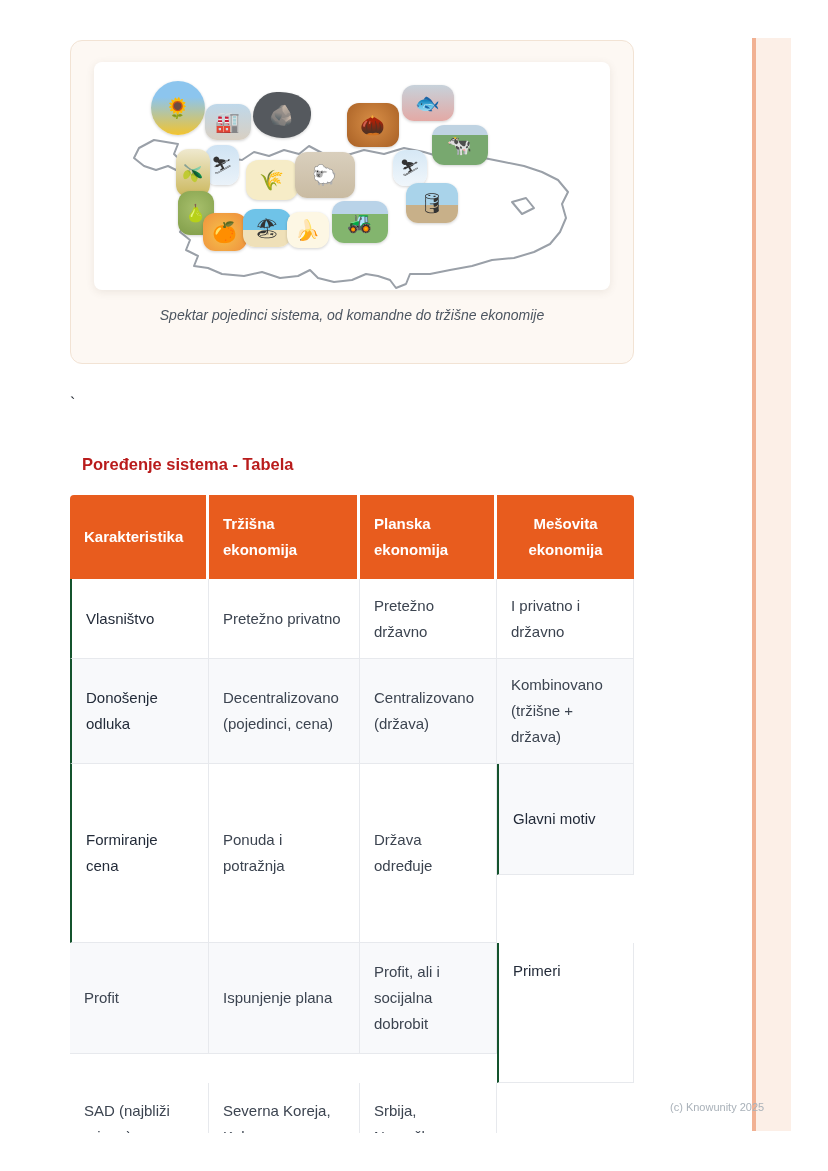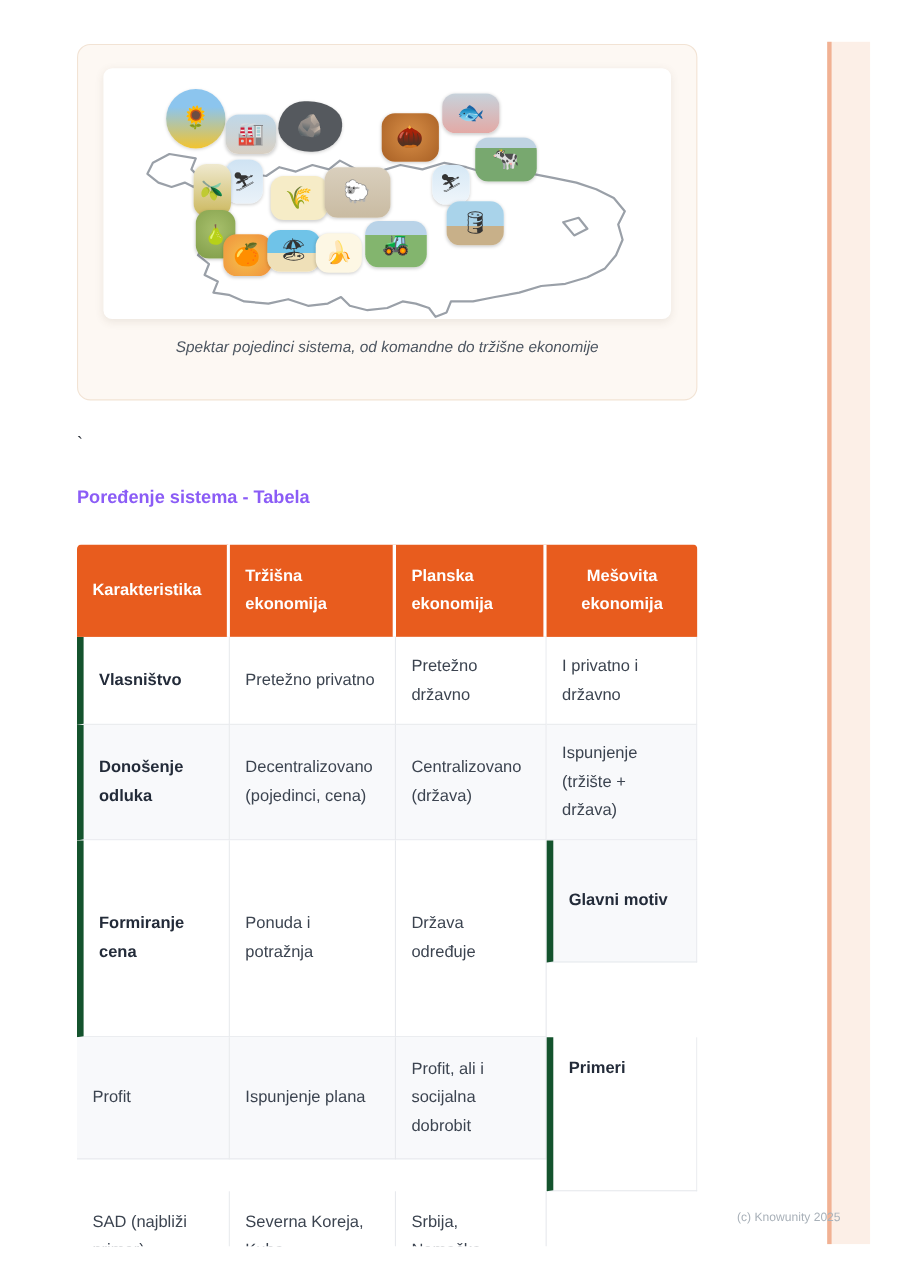--- a/index.html
+++ b/index.html
@@ -63,35 +63,35 @@
   .figure-caption{
     position:absolute;left:0;top:266px;width:100%;
     text-align:center;font-style:italic;font-size:14px;color:#4C5560;
   }
 
   
   .stray-char{position:absolute;left:70px;top:395px;font-size:16px;color:#2A2F38;}
 
   
   .section-heading{
-    position:absolute;left:70px;top:443px;margin:0;
-    font-size:16.5px;font-weight:700;color:#8b5cf6;
+    position:absolute;left:70px;top:443px;margin:12px;
+    font-size:16.5px;font-weight:700;color:#b91c1c;
   }
 
   
   .table-clip{
     position:absolute;left:70px;top:495px;width:564px;height:638px;overflow:hidden;
   }
   .grid{
     display:grid;grid-template-columns:139px 151px 137px 137px;width:564px;
   }
   .cell{box-sizing:border-box;padding:13px 14px;display:flex;align-items:center;
     font-size:15px;line-height:26px;color:#3C4450;background:#fff;
     border-right:1px solid #E7E9ED;border-bottom:1px solid #E7E9ED;}
-  .cell.first-col{border-left:6px solid #14532d;font-weight:700;color:#232B39;}
+  .cell.first-col{border-left:2px solid #14532d;font-weight:400;color:#232B39;}
   .cell.gray{background:#F8F9FB;}
   .th{box-sizing:border-box;padding:13px 14px;display:flex;align-items:center;
     height:84px;background:#E85C1E;color:#ffffff;font-weight:600;
     font-size:15px;line-height:26px;}
   .th.sep{border-right:3px solid #ffffff;}
   .th.corner-l{border-radius:4px 0 0 0;}
   .th.corner-r{border-radius:0 4px 0 0;text-align:center;}
   .r1{height:80px;}
   .r2{height:105px;}
   .r3{height:179px;}
@@ -154,21 +154,21 @@
       <div class="th corner-r">Mešovita ekonomija</div>
 
       <div class="cell r1 first-col">Vlasništvo</div>
       <div class="cell r1">Pretežno privatno</div>
       <div class="cell r1">Pretežno državno</div>
       <div class="cell r1">I privatno i državno</div>
 
       <div class="cell r2 first-col gray">Donošenje odluka</div>
       <div class="cell r2 gray">Decentralizovano (pojedinci, cena)</div>
       <div class="cell r2 gray">Centralizovano (država)</div>
-      <div class="cell r2 gray">Ispunjenje (tržište + država)</div>
+      <div class="cell r2 gray">Kombinovano (tržišne + država)</div>
 
       <div class="cell r3 first-col">Formiranje cena</div>
       <div class="cell r3">Ponuda i potražnja</div>
       <div class="cell r3">Država određuje</div>
 
       <div class="cell r4 first-col gray">Glavni motiv</div>
       <div class="cell r4 gray">Profit</div>
       <div class="cell r4 gray">Ispunjenje plana</div>
       <div class="cell r4 gray">Profit, ali i socijalna dobrobit</div>
 

